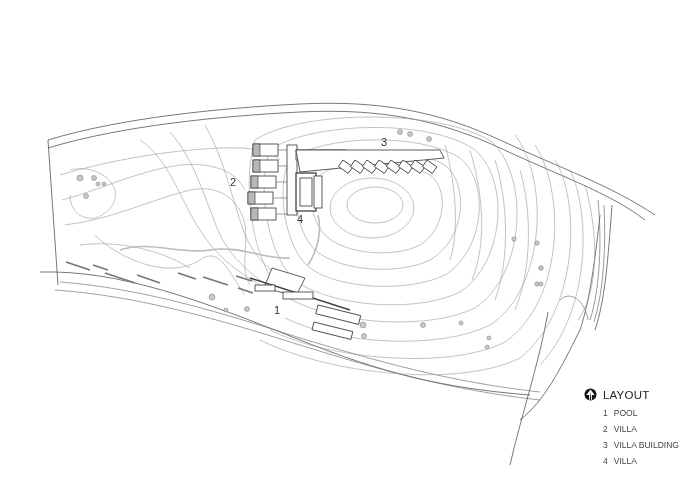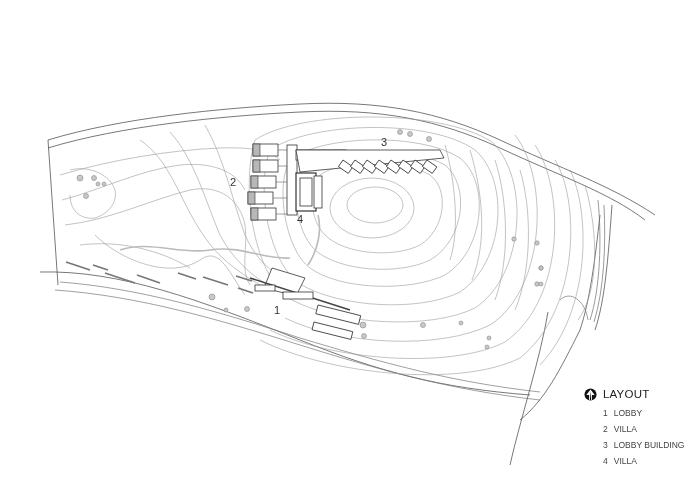--- a/index.html
+++ b/index.html
@@ -10,21 +10,21 @@
   .boundary { fill: none; stroke: #555; stroke-width: 0.8; }
   .road { fill: none; stroke: #777; stroke-width: 0.7; }
   .path-soft { fill: none; stroke: #bbb; stroke-width: 1.6; }
   .bldg { fill: #fff; stroke: #333; stroke-width: 0.8; }
   .bldg-fill { fill: #b8b8b8; stroke: #333; stroke-width: 0.6; }
   .tree { fill: #c8c8c8; stroke: #888; stroke-width: 0.6; }
   .wall { stroke: #444; stroke-width: 1.6; }
   .dash { stroke: #777; stroke-width: 1.8; }
   .plan-label { position: absolute; font-size: 11px; color: #333; }
   #legend { position: absolute; left: 584px; top: 388px; }
-  .legend-head { display: flex; gap: 6px; }
+  .legend-head { display: flex; align-items: center; gap: 6px; }
   .legend-title { font-size: 11.5px; color: #222; letter-spacing: 0.2px; }
   .legend-list { margin: 4px 0 0 19px; padding: 0; list-style: none; }
   .legend-list li { font-size: 8.5px; color: #444; height: 16px; line-height: 16px; display: flex; gap: 6px; }
 </style>
 </head>
 <body>
 
 <svg id="plan" viewBox="0 0 700 494" xmlns="http://www.w3.org/2000/svg">
 
   <g>
@@ -166,28 +166,28 @@
     <svg width="13" height="13" viewBox="0 0 14 14">
       <circle cx="7" cy="7" r="6.5" fill="#111"></circle>
       <path d="M7,1.5 L2.5,7.5 H5.5 V13 H8.5 V7.5 H11.5 Z" fill="#fff"></path>
       <path d="M7,3 L6.3,13 H7.7 Z" fill="#111"></path>
     </svg>
     <span class="legend-title">LAYOUT</span>
   </div>
   <ul class="legend-list">
     <li>
         <span>1</span>
-        <span>LOBBY</span>
+        <span>POOL</span>
       </li>
     <li>
         <span>2</span>
         <span>VILLA</span>
       </li>
     <li>
         <span>3</span>
-        <span>LOBBY BUILDING</span>
+        <span>VILLA BUILDING</span>
       </li>
     <li>
         <span>4</span>
         <span>VILLA</span>
       </li>
   </ul>
 </div>
 
 </body></html>

